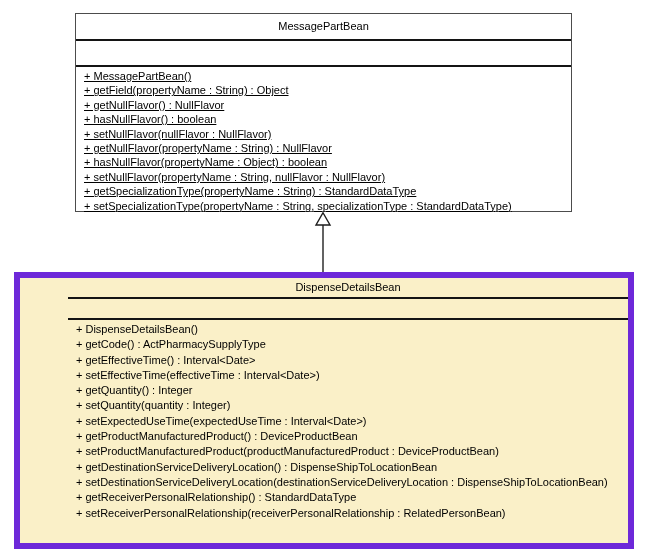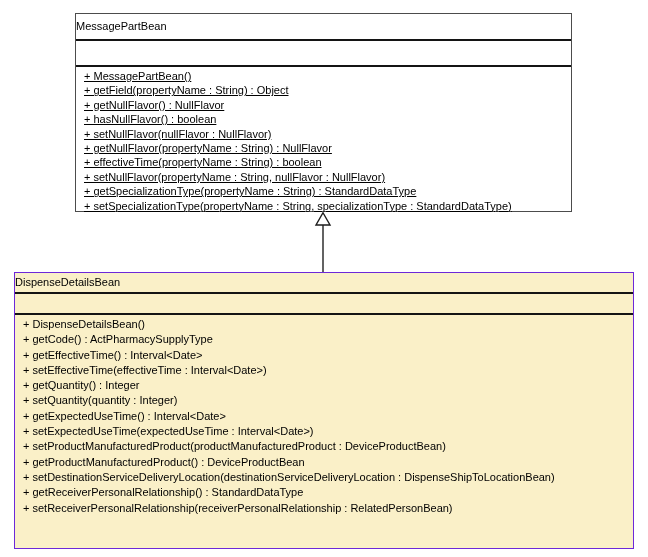--- a/index.html
+++ b/index.html
@@ -20,25 +20,26 @@
   }
   .uml-class.message {
     left: 75px; top: 13px;
     width: 497px; height: 199px;
     border: 1px solid #4c4c4c;
     background: #ffffff;
   }
   .uml-class.dispense {
     left: 14px; top: 272px;
     width: 620px; height: 277px;
-    border: 1px solid #6d28d9;
+    border: 6px solid #6d28d9;
     background: #faf0c8;
+    padding-left: 48px;
   }
   .uml-title {
-    text-align: left;
+    text-align: center;
     border-bottom: 2px solid #141414;
     cursor: pointer;
   }
   .message .uml-title { height: 25px; line-height: 25px; }
   .dispense .uml-title { height: 19px; line-height: 19px; }
   .uml-attrs {
     border-bottom: 2px solid #141414;
   }
   .message .uml-attrs { height: 24px; }
   .dispense .uml-attrs { height: 19px; }
@@ -63,21 +64,21 @@
   <div class="uml-class message">
     <div class="uml-title">MessagePartBean</div>
     <div class="uml-attrs"></div>
     <div class="uml-methods">
         <div class="m">+ MessagePartBean()</div>
         <div class="m">+ getField(propertyName : String) : Object</div>
         <div class="m">+ getNullFlavor() : NullFlavor</div>
         <div class="m">+ hasNullFlavor() : boolean</div>
         <div class="m">+ setNullFlavor(nullFlavor : NullFlavor)</div>
         <div class="m">+ getNullFlavor(propertyName : String) : NullFlavor</div>
-        <div class="m">+ effectiveTime(propertyName : String) : boolean</div>
+        <div class="m">+ hasNullFlavor(propertyName : Object) : boolean</div>
         <div class="m">+ setNullFlavor(propertyName : String, nullFlavor : NullFlavor)</div>
         <div class="m">+ getSpecializationType(propertyName : String) : StandardDataType</div>
         <div class="m">+ setSpecializationType(propertyName : String, specializationType : StandardDataType)</div>
       </div>
   </div>
 
   <svg class="arrow-svg" viewBox="0 0 46 60" xmlns="http://www.w3.org/2000/svg">
     <line x1="23" y1="13" x2="23" y2="60" stroke="#2f2f2f" stroke-width="1.5"></line>
     <polygon points="23,0.75 30,13 16,13" fill="#ffffff" stroke="#1d1d1d" stroke-width="1.4"></polygon>
   </svg>
@@ -85,23 +86,23 @@
   <div class="uml-class dispense">
     <div class="uml-title">DispenseDetailsBean</div>
     <div class="uml-attrs"></div>
     <div class="uml-methods">
         <div class="m">+ DispenseDetailsBean()</div>
         <div class="m">+ getCode() : ActPharmacySupplyType</div>
         <div class="m">+ getEffectiveTime() : Interval&lt;Date&gt;</div>
         <div class="m">+ setEffectiveTime(effectiveTime : Interval&lt;Date&gt;)</div>
         <div class="m">+ getQuantity() : Integer</div>
         <div class="m">+ setQuantity(quantity : Integer)</div>
-        <div class="m">+ getExpectedUseTime() : Interval&lt;Date&gt;</div>
         <div class="m">+ setExpectedUseTime(expectedUseTime : Interval&lt;Date&gt;)</div>
+        <div class="m">+ getProductManufacturedProduct() : DeviceProductBean</div>
         <div class="m">+ setProductManufacturedProduct(productManufacturedProduct : DeviceProductBean)</div>
-        <div class="m">+ getProductManufacturedProduct() : DeviceProductBean</div>
+        <div class="m">+ getDestinationServiceDeliveryLocation() : DispenseShipToLocationBean</div>
         <div class="m">+ setDestinationServiceDeliveryLocation(destinationServiceDeliveryLocation : DispenseShipToLocationBean)</div>
         <div class="m">+ getReceiverPersonalRelationship() : StandardDataType</div>
         <div class="m">+ setReceiverPersonalRelationship(receiverPersonalRelationship : RelatedPersonBean)</div>
       </div>
   </div>
 
 </div>
 
 </body></html>

